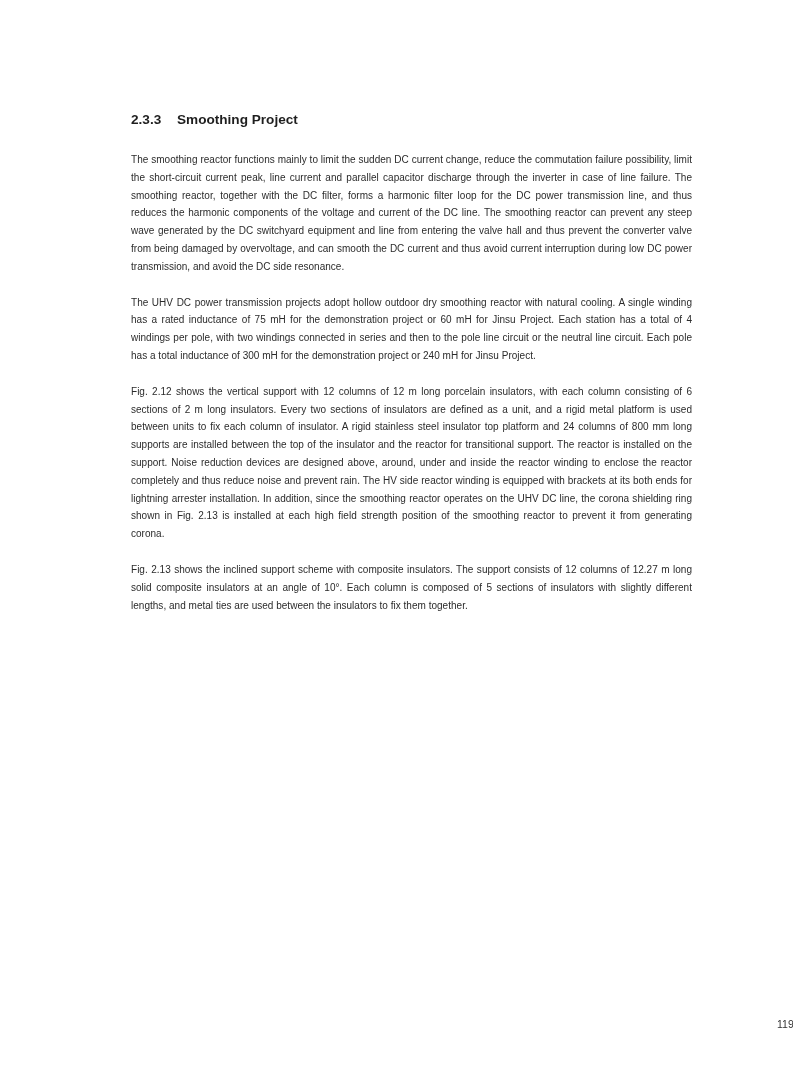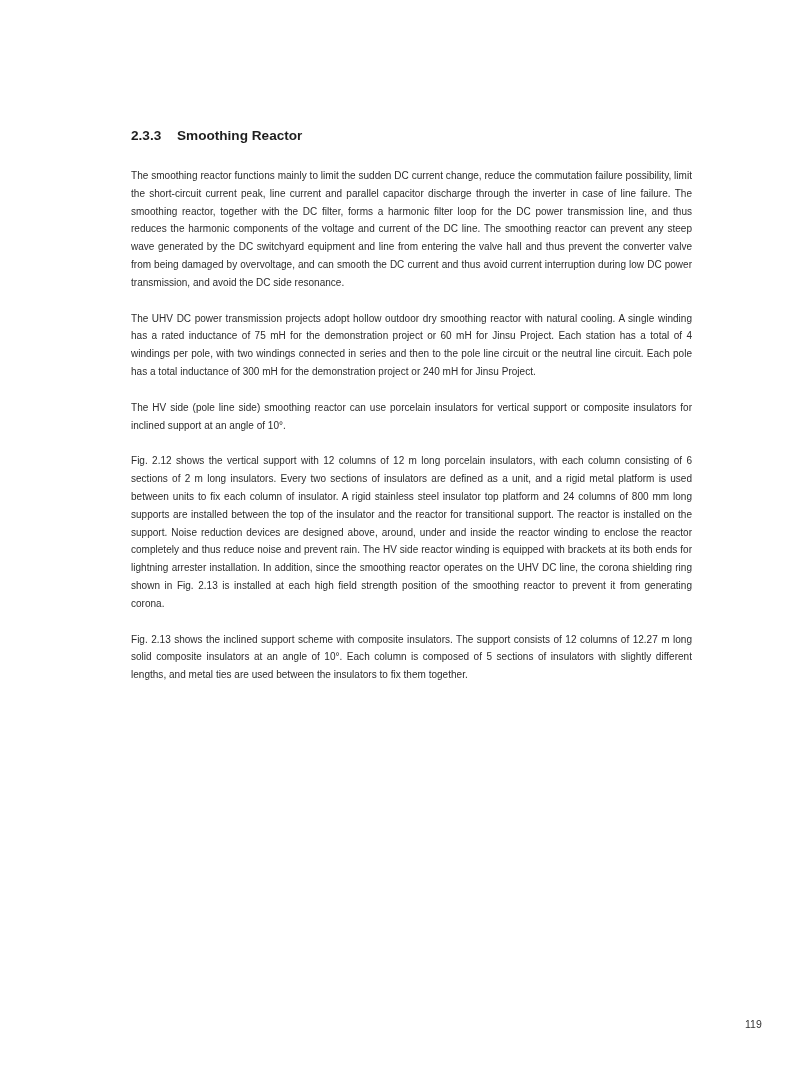--- a/index.html
+++ b/index.html
@@ -24,44 +24,42 @@
     .heading {
       font-weight: bold;
       font-size: 13.6px;
       color: #1e1e1e;
       margin: 0 0 21px 0;
       line-height: 20px;
     }
     .heading .num {
       display: inline-block;
       width: 46px;
-      margin-top: 16px;
     }
     .para {
       font-size: 10px;
       line-height: 17.8px;
       text-align: justify;
       margin: 0 0 18px 0;
       letter-spacing: 0.02px;
     }
     .page-number {
       position: absolute;
-      left: 745px;
+      left: 777px;
       top: 1018px;
       font-size: 10.5px;
       color: #333;
     }
   </style>
 </head>
 <body>
 
 <div class="page">
   <h3 class="heading">
-    <span class="num">2.3.3</span><span>Smoothing Reactor</span>
+    <span class="num">2.3.3</span><span>Smoothing Project</span>
   </h3>
   <p class="para">The smoothing reactor functions mainly to limit the sudden DC current change, reduce the commutation failure possibility, limit the short-circuit current peak, line current and parallel capacitor discharge through the inverter in case of line failure. The smoothing reactor, together with the DC filter, forms a harmonic filter loop for the DC power transmission line, and thus reduces the harmonic components of the voltage and current of the DC line. The smoothing reactor can prevent any steep wave generated by the DC switchyard equipment and line from entering the valve hall and thus prevent the converter valve from being damaged by overvoltage, and can smooth the DC current and thus avoid current interruption during low DC power transmission, and avoid the DC side resonance.</p>
   <p class="para">The UHV DC power transmission projects adopt hollow outdoor dry smoothing reactor with natural cooling. A single winding has a rated inductance of 75 mH for the demonstration project or 60 mH for Jinsu Project. Each station has a total of 4 windings per pole, with two windings connected in series and then to the pole line circuit or the neutral line circuit. Each pole has a total inductance of 300 mH for the demonstration project or 240 mH for Jinsu Project.</p>
-  <p class="para">The HV side (pole line side) smoothing reactor can use porcelain insulators for vertical support or composite insulators for inclined support at an angle of 10°.</p>
   <p class="para">Fig. 2.12 shows the vertical support with 12 columns of 12 m long porcelain insulators, with each column consisting of 6 sections of 2 m long insulators. Every two sections of insulators are defined as a unit, and a rigid metal platform is used between units to fix each column of insulator. A rigid stainless steel insulator top platform and 24 columns of 800 mm long supports are installed between the top of the insulator and the reactor for transitional support. The reactor is installed on the support. Noise reduction devices are designed above, around, under and inside the reactor winding to enclose the reactor completely and thus reduce noise and prevent rain. The HV side reactor winding is equipped with brackets at its both ends for lightning arrester installation. In addition, since the smoothing reactor operates on the UHV DC line, the corona shielding ring shown in Fig. 2.13 is installed at each high field strength position of the smoothing reactor to prevent it from generating corona.</p>
   <p class="para">Fig. 2.13 shows the inclined support scheme with composite insulators. The support consists of 12 columns of 12.27 m long solid composite insulators at an angle of 10°. Each column is composed of 5 sections of insulators with slightly different lengths, and metal ties are used between the insulators to fix them together.</p>
 </div>
 
 <div class="page-number">119</div>
 
 </body></html>

